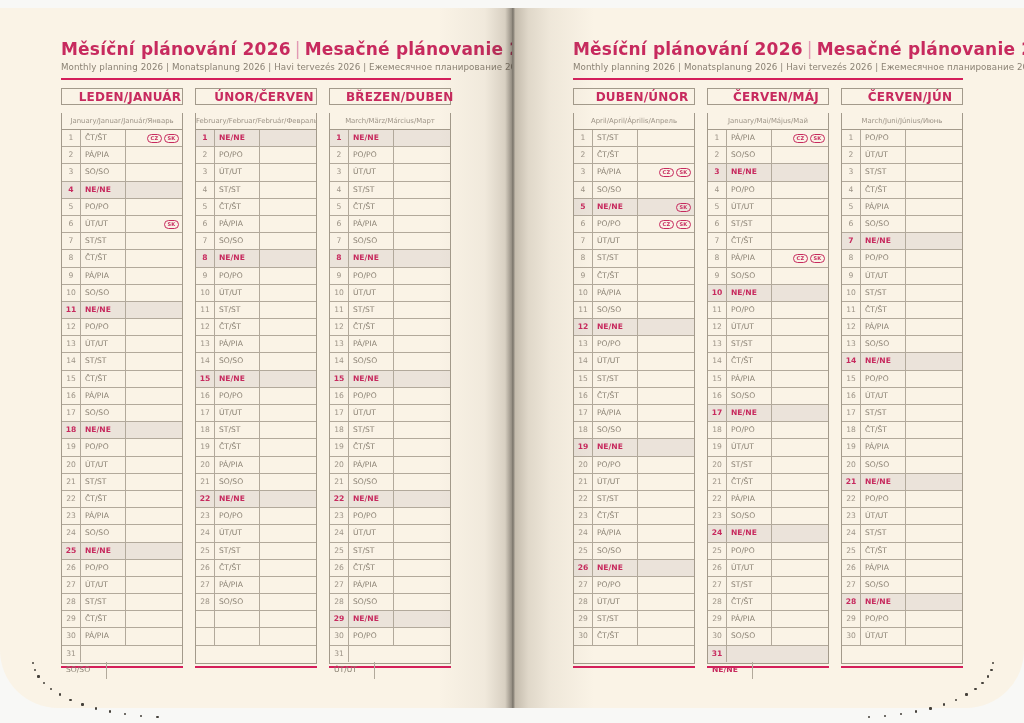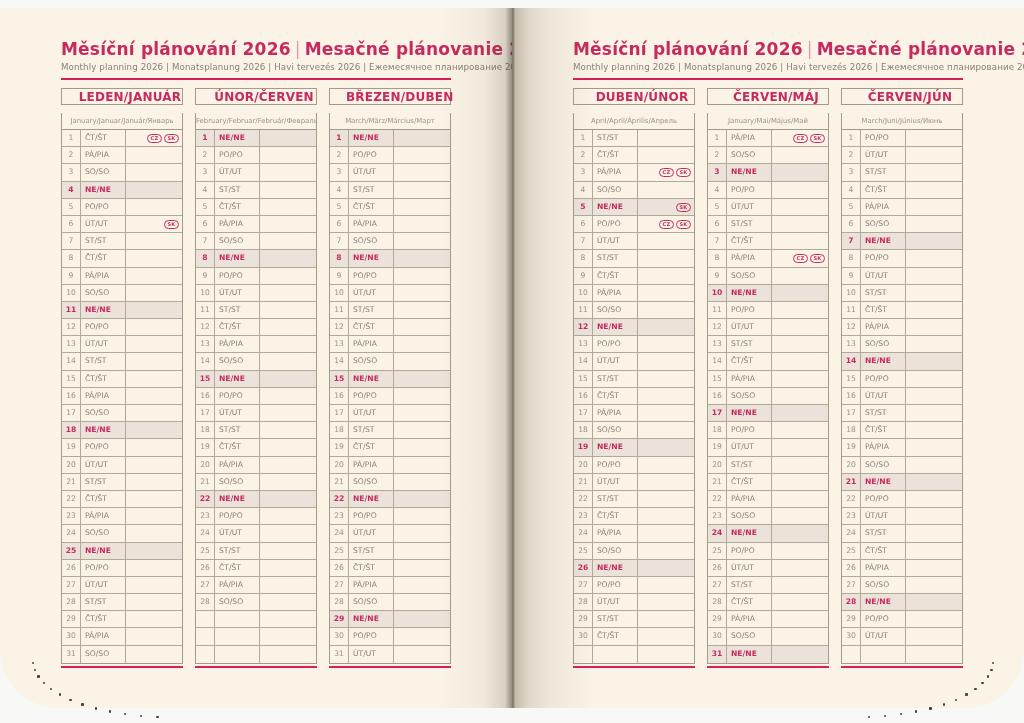--- a/index.html
+++ b/index.html
@@ -37,21 +37,21 @@
   .page-subtitle{font-size:8.7px;color:var(--txt);margin-top:2px;letter-spacing:.1px;white-space:nowrap;}
   .head-rule{height:2px;background:var(--rule);margin-top:6px;}
   .months{width:390px;margin:8px 0 0 61px;display:flex;gap:12px;}
   .month{width:122px;}
   .m-header{height:17px;border:1px solid var(--border-outer);background:var(--page-bg);
     color:var(--accent);font-size:12px;font-weight:bold;text-align:center;line-height:16px;letter-spacing:.2px;padding-left:16px;}
   .m-sub{height:17px;border:1px solid var(--border-outer);border-top:none;
     color:var(--num);font-size:6.9px;text-align:center;line-height:16px;white-space:nowrap;overflow:hidden;margin-top:8px;}
   .m-grid{border:1px solid var(--border-outer);border-top:none;}
   .m-row{display:flex;height:17.2px;border-bottom:1px solid var(--border);}
-  .m-row:last-child{border-bottom:none;}
+  .m-row:last-child{border-bottom:none;flex-direction:column;}
   .c-num{width:19px;border-right:1px solid var(--border);text-align:center;
     font-size:7.6px;color:var(--num);line-height:16.5px;}
   .c-day{width:45px;border-right:1px solid var(--border);padding-left:4px;
     font-size:7.6px;color:var(--txt);line-height:16.5px;white-space:nowrap;}
   .c-note{flex:1;text-align:right;padding-right:3px;line-height:15px;}
   .m-row.sunday{background:var(--hl-bg);}
   .m-row.sunday .c-num,.m-row.sunday .c-day{color:var(--accent);font-weight:bold;}
   .badge{display:inline-block;border:1px solid var(--accent);color:var(--accent);
     border-radius:7px;font-size:5px;font-weight:bold;line-height:5.5px;padding:1px 2.5px 0.5px;
     margin-left:2px;letter-spacing:.3px;vertical-align:middle;}

